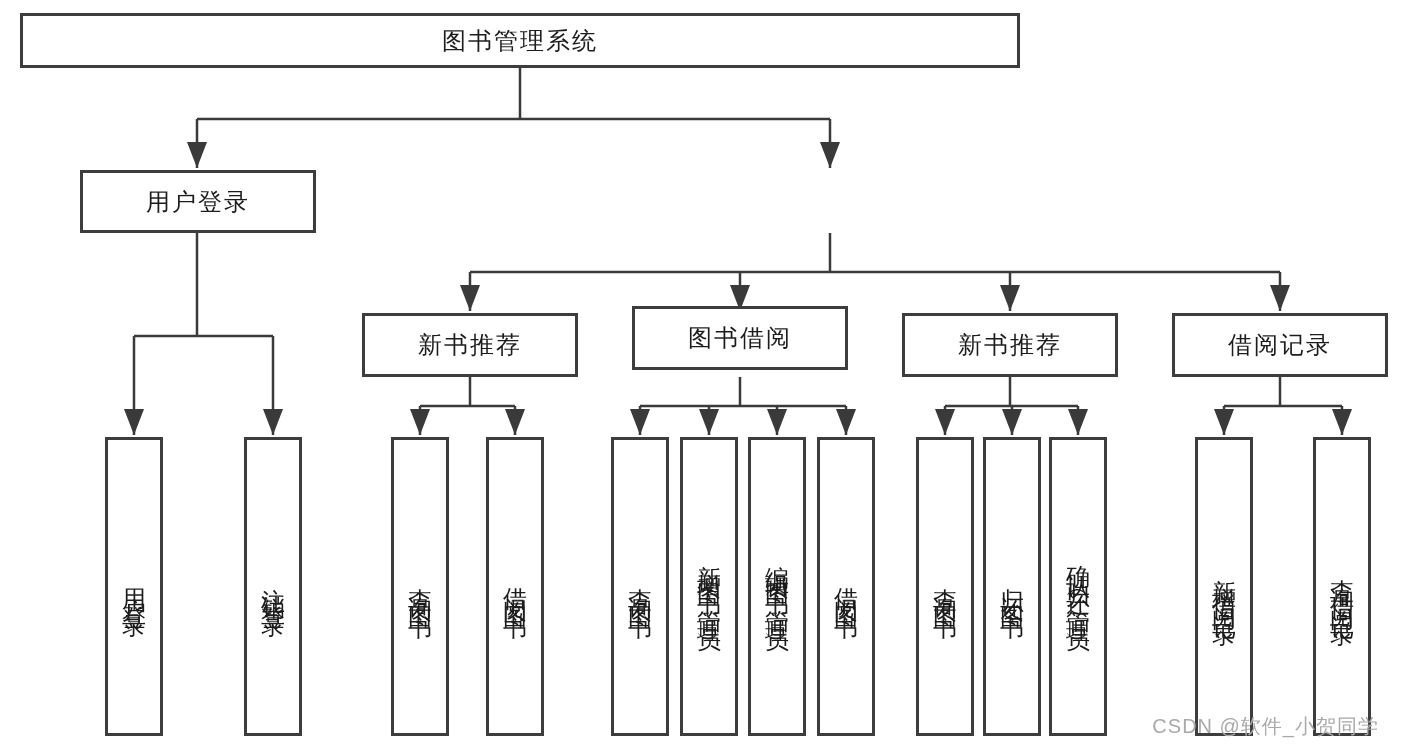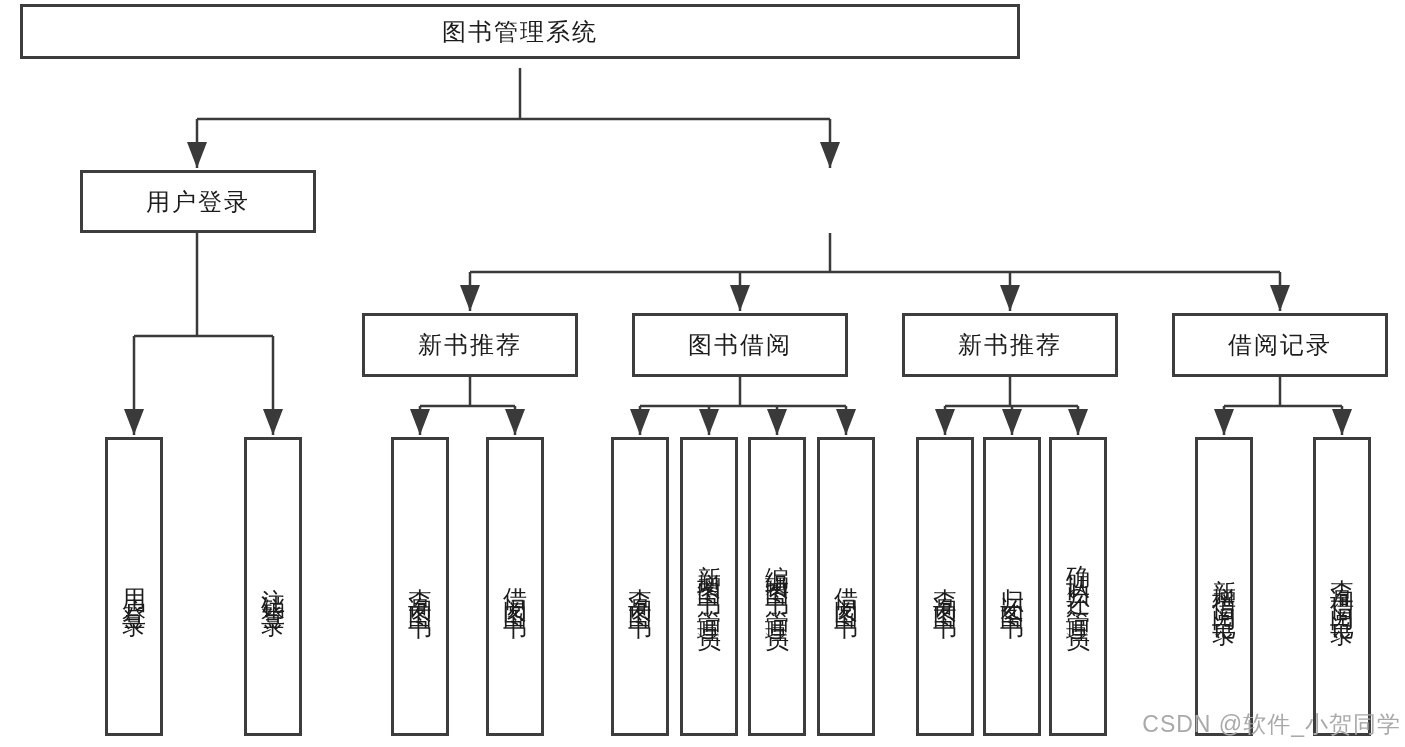--- a/index.html
+++ b/index.html
@@ -37,23 +37,23 @@
   }
   .leaf span {
     writing-mode: vertical-rl;
     text-orientation: mixed;
     letter-spacing: 9px;
     line-height: 1;
     white-space: nowrap;
   }
   .watermark {
     position: absolute;
-    right: 4px;
+    right: 26px;
     bottom: 7px;
-    font-size: 23px;
+    font-size: 20px;
     letter-spacing: 1px;
     color: #a9a9a9;
     pointer-events: none;
   }
 </style>
 </head>
 <body>
 
 <div class="canvas">
 
@@ -114,32 +114,32 @@
 
       <g>
         <line x1="1280" y1="377" x2="1280" y2="406"></line>
         <line x1="1224" y1="406" x2="1342" y2="406"></line>
         <line x1="1224" y1="406" x2="1224" y2="435" marker-end="url(#arrow)"></line>
         <line x1="1342" y1="406" x2="1342" y2="435" marker-end="url(#arrow)"></line>
       </g>
     </g>
   </svg>
 
-  <div class="box" style="left:20px; top:4px; width:1000px; height:55px;">
+  <div class="box" style="left:20px; top:13px; width:1000px; height:55px;">
     <span>图书管理系统</span>
   </div>
 
   <div class="box" style="left:80px; top:170px; width:236px; height:63px;">
     <span>用户登录</span>
   </div>
 
   <div class="box" style="left:362px; top:313px; width:216px; height:64px;">
     <span>新书推荐</span>
   </div>
-  <div class="box" style="left:632px; top:313px; width:216px; height:64px;">
+  <div class="box" style="left:632px; top:306px; width:216px; height:64px;">
     <span>图书借阅</span>
   </div>
   <div class="box" style="left:902px; top:313px; width:216px; height:64px;">
     <span>新书推荐</span>
   </div>
   <div class="box" style="left:1172px; top:313px; width:216px; height:64px;">
     <span>借阅记录</span>
   </div>
 
   <div class="box leaf" style="left:105px; top:437px; width:58px; height:299px;">

